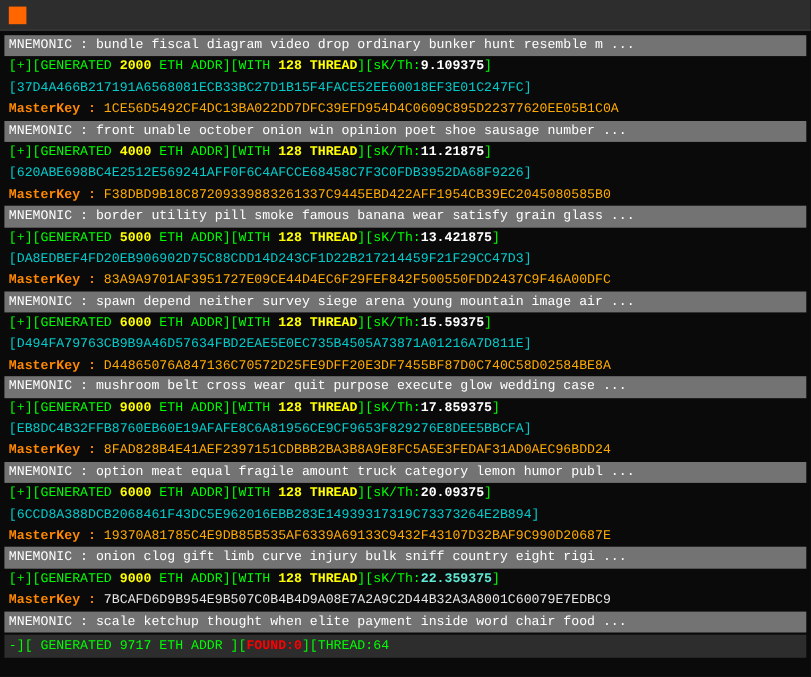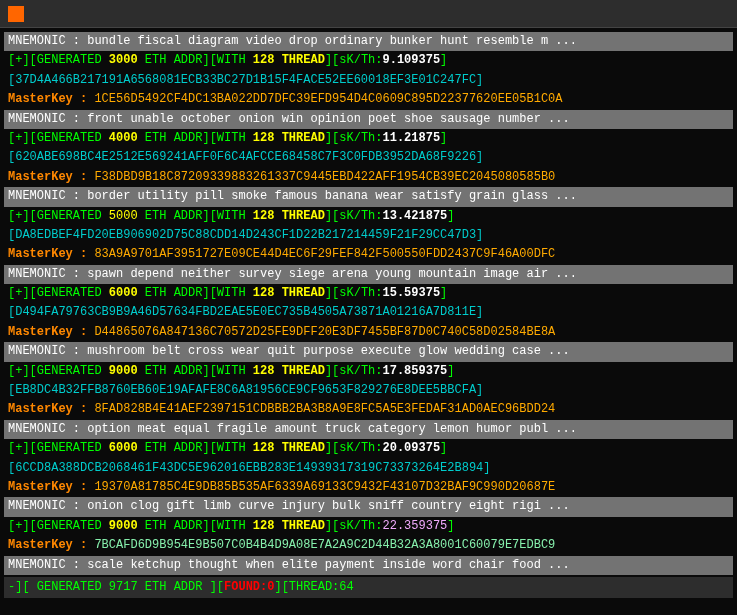--- a/index.html
+++ b/index.html
@@ -106,41 +106,41 @@
   </div>
   <div class="title-bar-controls">
     <span class="title-bar-btn"></span>
     <span class="title-bar-btn"></span>
     <span class="title-bar-btn close"></span>
   </div>
 </div>
 
 <div class="content" id="terminal-content">
 <div class="row mnemonic-line">MNEMONIC : bundle fiscal diagram video drop ordinary bunker hunt resemble m ...</div>
-    <div class="row generated-line"><span class="bracket-green">[+][GENERATED <span style="color:#ffff00;font-weight:bold">3000</span> ETH ADDR][WITH <span style="color:#ffff00;font-weight:bold">128 THREAD</span>][sK/Th:<span style="color:#ffffff;font-weight:bold">9.109375</span>]</span></div>
+    <div class="row generated-line"><span class="bracket-green">[+][GENERATED <span style="color:#ffff00;font-weight:bold">2000</span> ETH ADDR][WITH <span style="color:#ffff00;font-weight:bold">128 THREAD</span>][sK/Th:<span style="color:#ffffff;font-weight:bold">9.109375</span>]</span></div>
     <div class="row addr-line">[<span style="color:#00cccc">37D4A466B217191A6568081ECB33BC27D1B15F4FACE52EE60018EF3E01C247FC</span>]</div>
     <div class="row masterkey-line"><span style="color:#ff8800;font-weight:bold">MasterKey :</span> <span style="color:#ffaa00">1CE56D5492CF4DC13BA022DD7DFC39EFD954D4C0609C895D22377620EE05B1C0A</span></div>
     <div class="row mnemonic-line">MNEMONIC : front unable october onion win opinion poet shoe sausage number ...</div>
     <div class="row generated-line"><span class="bracket-green">[+][GENERATED <span style="color:#ffff00;font-weight:bold">4000</span> ETH ADDR][WITH <span style="color:#ffff00;font-weight:bold">128 THREAD</span>][sK/Th:<span style="color:#ffffff;font-weight:bold">11.21875</span>]</span></div>
     <div class="row addr-line">[<span style="color:#00cccc">620ABE698BC4E2512E569241AFF0F6C4AFCCE68458C7F3C0FDB3952DA68F9226</span>]</div>
     <div class="row masterkey-line"><span style="color:#ff8800;font-weight:bold">MasterKey :</span> <span style="color:#ffaa00">F38DBD9B18C87209339883261337C9445EBD422AFF1954CB39EC2045080585B0</span></div>
     <div class="row mnemonic-line">MNEMONIC : border utility pill smoke famous banana wear satisfy grain glass ...</div>
-    <div class="row generated-line"><span class="bracket-green">[+][GENERATED <span style="color:#ffff00;font-weight:normal">5000</span> ETH ADDR][WITH <span style="color:#ffff00;font-weight:bold">128 THREAD</span>][sK/Th:<span style="color:#ffffff;font-weight:bold">13.421875</span>]</span></div>
+    <div class="row generated-line"><span class="bracket-green">[+][GENERATED <span style="color:#ffff00;font-weight:bold">5000</span> ETH ADDR][WITH <span style="color:#ffff00;font-weight:bold">128 THREAD</span>][sK/Th:<span style="color:#ffffff;font-weight:bold">13.421875</span>]</span></div>
     <div class="row addr-line">[<span style="color:#00cccc">DA8EDBEF4FD20EB906902D75C88CDD14D243CF1D22B217214459F21F29CC47D3</span>]</div>
     <div class="row masterkey-line"><span style="color:#ff8800;font-weight:bold">MasterKey :</span> <span style="color:#ffaa00">83A9A9701AF3951727E09CE44D4EC6F29FEF842F500550FDD2437C9F46A00DFC</span></div>
     <div class="row mnemonic-line">MNEMONIC : spawn depend neither survey siege arena young mountain image air ...</div>
     <div class="row generated-line"><span class="bracket-green">[+][GENERATED <span style="color:#ffff00;font-weight:bold">6000</span> ETH ADDR][WITH <span style="color:#ffff00;font-weight:bold">128 THREAD</span>][sK/Th:<span style="color:#ffffff;font-weight:bold">15.59375</span>]</span></div>
     <div class="row addr-line">[<span style="color:#00cccc">D494FA79763CB9B9A46D57634FBD2EAE5E0EC735B4505A73871A01216A7D811E</span>]</div>
     <div class="row masterkey-line"><span style="color:#ff8800;font-weight:bold">MasterKey :</span> <span style="color:#ffaa00">D44865076A847136C70572D25FE9DFF20E3DF7455BF87D0C740C58D02584BE8A</span></div>
     <div class="row mnemonic-line">MNEMONIC : mushroom belt cross wear quit purpose execute glow wedding case ...</div>
     <div class="row generated-line"><span class="bracket-green">[+][GENERATED <span style="color:#ffff00;font-weight:bold">9000</span> ETH ADDR][WITH <span style="color:#ffff00;font-weight:bold">128 THREAD</span>][sK/Th:<span style="color:#ffffff;font-weight:bold">17.859375</span>]</span></div>
     <div class="row addr-line">[<span style="color:#00cccc">EB8DC4B32FFB8760EB60E19AFAFE8C6A81956CE9CF9653F829276E8DEE5BBCFA</span>]</div>
     <div class="row masterkey-line"><span style="color:#ff8800;font-weight:bold">MasterKey :</span> <span style="color:#ffaa00">8FAD828B4E41AEF2397151CDBBB2BA3B8A9E8FC5A5E3FEDAF31AD0AEC96BDD24</span></div>
     <div class="row mnemonic-line">MNEMONIC : option meat equal fragile amount truck category lemon humor publ ...</div>
     <div class="row generated-line"><span class="bracket-green">[+][GENERATED <span style="color:#ffff00;font-weight:bold">6000</span> ETH ADDR][WITH <span style="color:#ffff00;font-weight:bold">128 THREAD</span>][sK/Th:<span style="color:#ffffff;font-weight:bold">20.09375</span>]</span></div>
     <div class="row addr-line">[<span style="color:#00cccc">6CCD8A388DCB2068461F43DC5E962016EBB283E14939317319C73373264E2B894</span>]</div>
     <div class="row masterkey-line"><span style="color:#ff8800;font-weight:bold">MasterKey :</span> <span style="color:#ffaa00">19370A81785C4E9DB85B535AF6339A69133C9432F43107D32BAF9C990D20687E</span></div>
     <div class="row mnemonic-line">MNEMONIC : onion clog gift limb curve injury bulk sniff country eight rigi ...</div>
-    <div class="row generated-line"><span class="bracket-green">[+][GENERATED <span style="color:#ffff00;font-weight:bold">9000</span> ETH ADDR][WITH <span style="color:#ffff00;font-weight:bold">128 THREAD</span>][sK/Th:<span style="color:#f0abfc;font-weight:normal">22.359375</span>]</span></div>
-    <div class="row masterkey-line"><span style="color:#ff8800;font-weight:bold">MasterKey :</span> <span style="color:#86efac">7BCAFD6D9B954E9B507C0B4B4D9A08E7A2A9C2D44B32A3A8001C60079E7EDBC9</span></div>
+    <div class="row generated-line"><span class="bracket-green">[+][GENERATED <span style="color:#ffff00;font-weight:bold">9000</span> ETH ADDR][WITH <span style="color:#ffff00;font-weight:bold">128 THREAD</span>][sK/Th:<span style="color:#5eead4;font-weight:bold">22.359375</span>]</span></div>
+    <div class="row masterkey-line"><span style="color:#ff8800;font-weight:bold">MasterKey :</span> <span style="color:#e5e5e5">7BCAFD6D9B954E9B507C0B4B4D9A08E7A2A9C2D44B32A3A8001C60079E7EDBC9</span></div>
     <div class="row mnemonic-line">MNEMONIC : scale ketchup thought when elite payment inside word chair food ...</div>
     <div class="row status-line"><span class="bracket-green">-][ GENERATED 9717 ETH ADDR ][<span style="color:#ff0000;font-weight:bold">FOUND:0</span>][THREAD:64</span></div>
   </div>
 
 </body></html>

